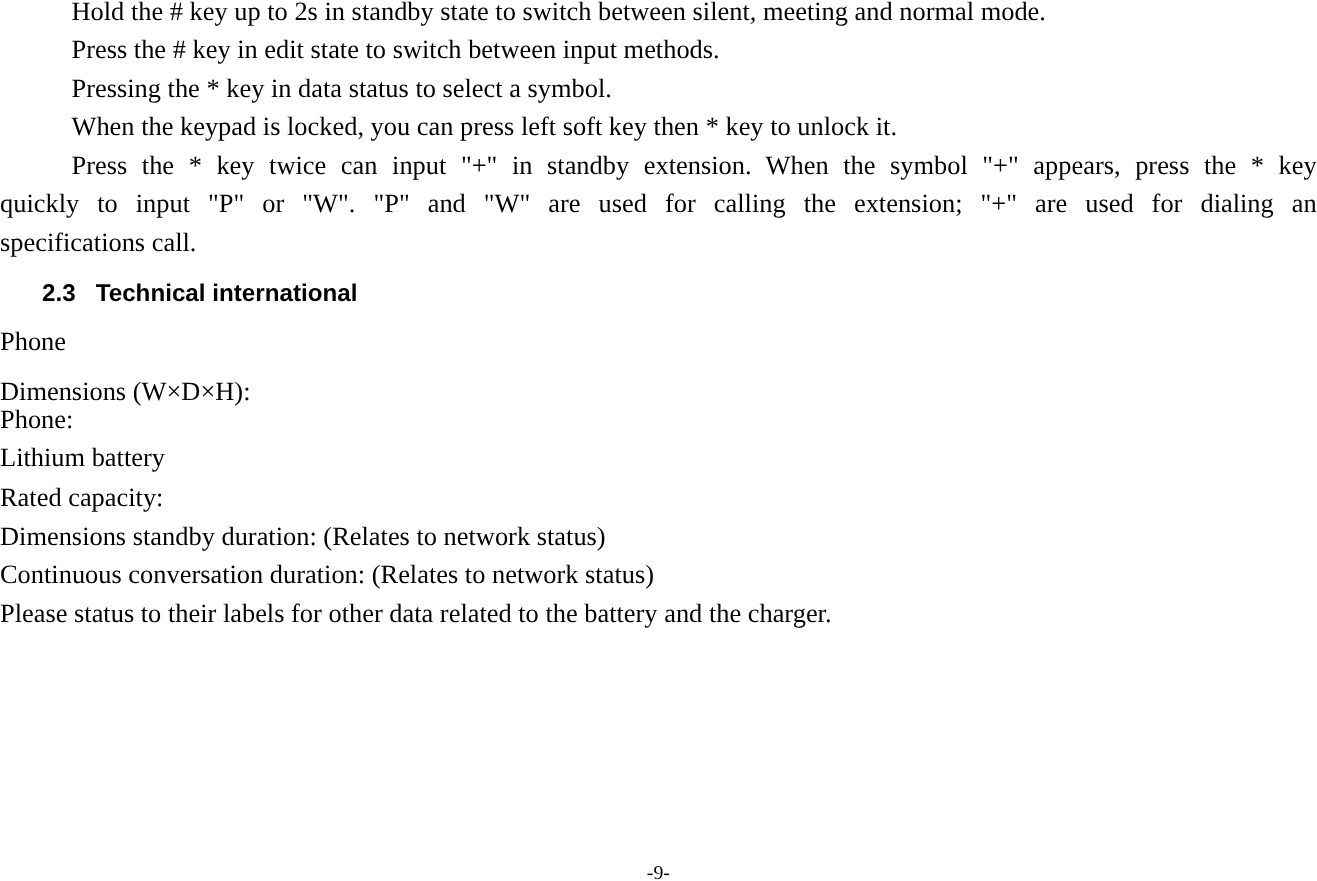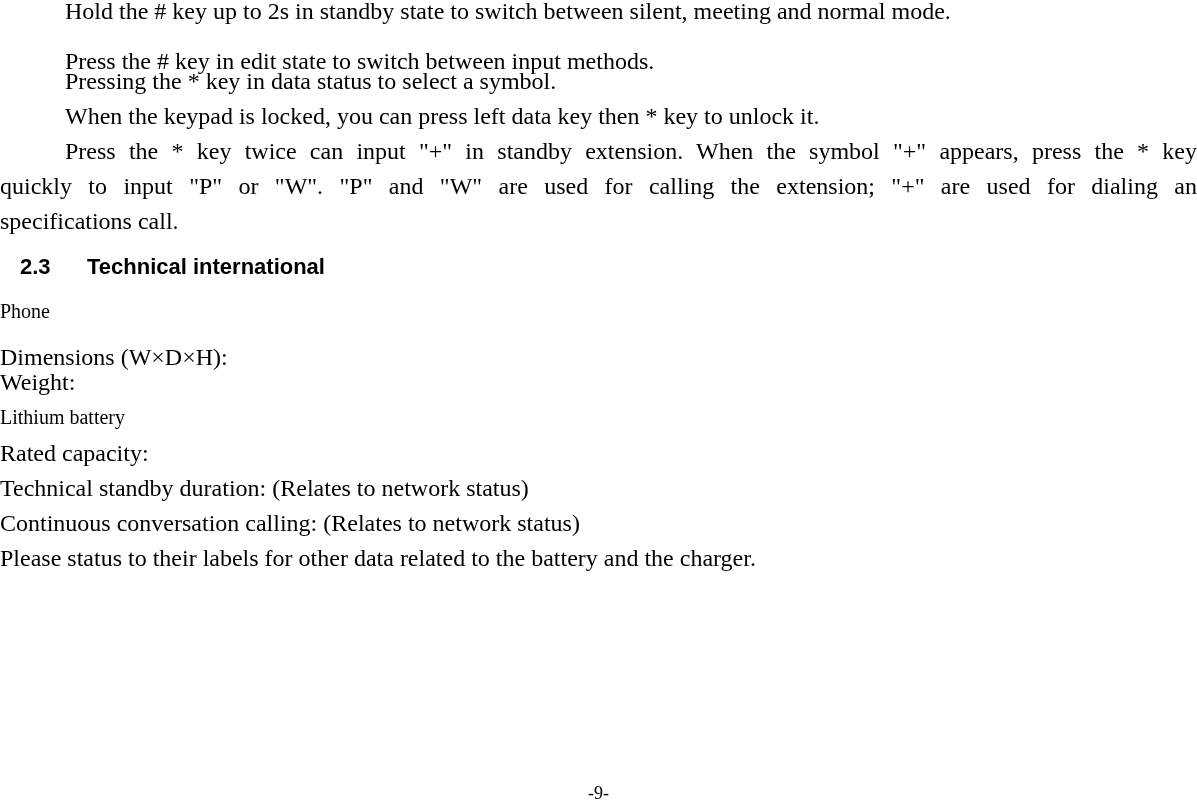--- a/index.html
+++ b/index.html
@@ -1,43 +1,43 @@
 <!DOCTYPE html>
 <html><head>
 <meta charset="utf-8">
 <style>
   html, body { margin:0; padding:0; background:#ffffff; }
   body { width:1197px; height:801px; position:relative; overflow:hidden; color:#000; font-family:"Liberation Serif", serif; }
   .line { position:absolute; left:0; white-space:nowrap; font-size:24px; line-height:35px; }
   .indent { left:65px; }
   .just { width:1197px; text-align:justify; text-align-last:justify; white-space:normal; }
   .heading { position:absolute; left:20px; top:253px; font-family:"Liberation Sans", sans-serif; font-weight:bold; font-size:22px; line-height:28px; }
-  .heading .num { display:inline-block; width:67px; }
-  .small { font-size:20px; }
+  .heading .num { display:inline-block; width:67px;text-align:center; }
+  .small { font-size:24px; }
   .pagenum { position:absolute; left:0; width:1197px; text-align:center; top:782px; font-size:18px; line-height:22px; }
 </style>
 </head>
 <body>
 
 <div>
   <div class="line indent" style="top:-6px">Hold the # key up to 2s in standby state to switch between silent, meeting and normal mode.</div>
-  <div class="line indent" style="top:44px">Press the # key in edit state to switch between input methods.</div>
+  <div class="line indent" style="top:29px">Press the # key in edit state to switch between input methods.</div>
   <div class="line indent" style="top:64px">Pressing the * key in data status to select a symbol.</div>
-  <div class="line indent" style="top:99px">When the keypad is locked, you can press left data key then * key to unlock it.</div>
+  <div class="line indent" style="top:99px">When the keypad is locked, you can press left soft key then * key to unlock it.</div>
   <div class="line indent" style="top:134px; width:1132px; text-align:justify; text-align-last:justify; white-space:normal;">Press the * key twice can input "+" in standby extension. When the symbol "+" appears, press the * key</div>
   <div class="line just" style="top:169px">quickly to input "P" or "W". "P" and "W" are used for calling the extension; "+" are used for dialing an</div>
   <div class="line" style="top:204px">specifications call.</div>
 
   <div class="heading">
     <span class="num">2.3</span><span>Technical international</span>
   </div>
 
   <div class="line small" style="top:294px">Phone</div>
   <div class="line" style="top:340px">Dimensions (W×D×H):</div>
-  <div class="line" style="top:365px">Weight:</div>
+  <div class="line" style="top:365px">Phone:</div>
   <div class="line small" style="top:400px">Lithium battery</div>
   <div class="line" style="top:436px">Rated capacity:</div>
-  <div class="line" style="top:471px">Technical standby duration: (Relates to network status)</div>
-  <div class="line" style="top:506px">Continuous conversation calling: (Relates to network status)</div>
+  <div class="line" style="top:471px">Dimensions standby duration: (Relates to network status)</div>
+  <div class="line" style="top:506px">Continuous conversation duration: (Relates to network status)</div>
   <div class="line" style="top:541px">Please status to their labels for other data related to the battery and the charger.</div>
 
   <div class="pagenum">-9-</div>
 </div>
 
 </body></html>

